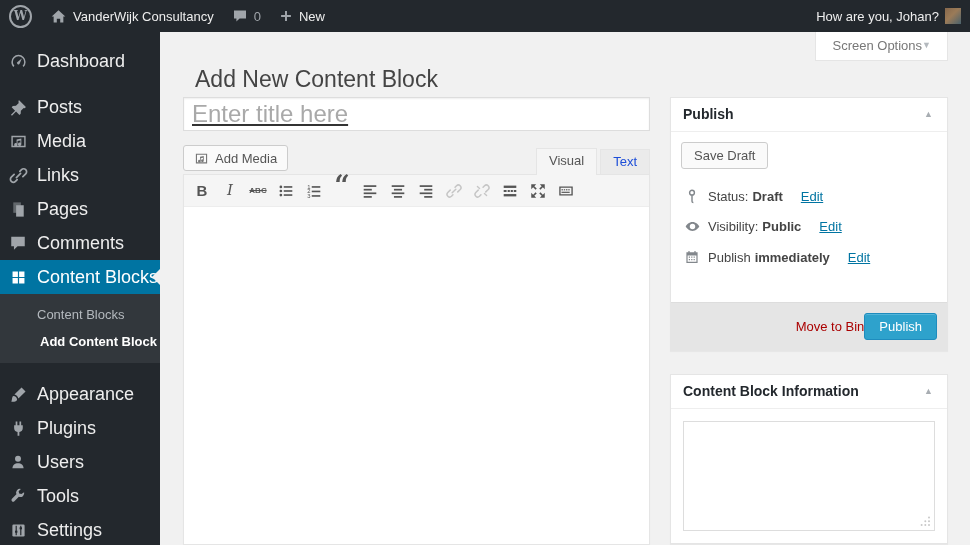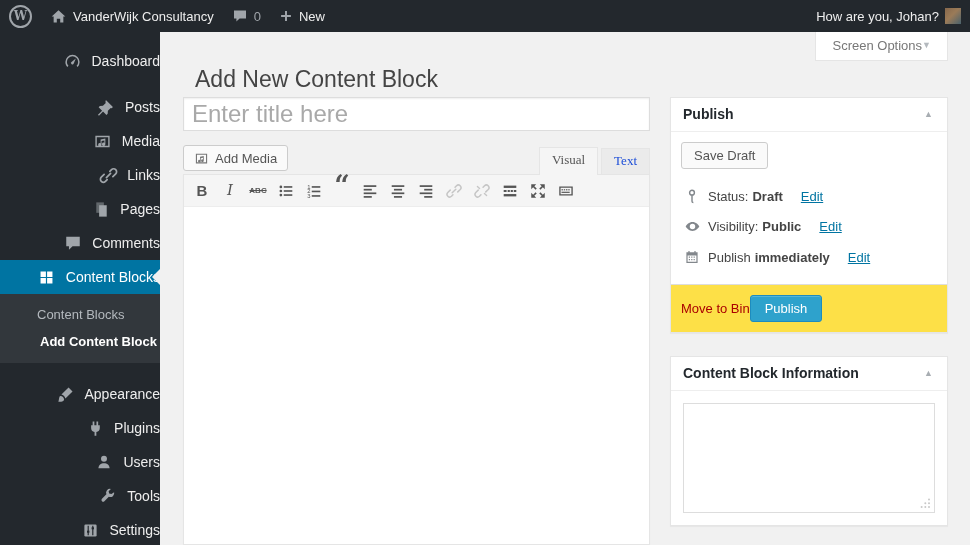--- a/index.html
+++ b/index.html
@@ -18,21 +18,21 @@
   .ab-icon{color:#a0a5aa;display:flex;align-items:center;}
   .wp-logo-circle{width:19px;height:19px;border:2px solid #a0a5aa;border-radius:50%;
     color:#a0a5aa;font-family:"DejaVu Serif",serif;font-weight:bold;font-size:12px;
     display:flex;align-items:center;justify-content:center;line-height:1;}
   .ab-count{color:#a0a5aa;}
   .avatar{width:16px;height:16px;flex:none;
     background:linear-gradient(135deg,#86684c 0%,#9b7b58 45%,#49616c 100%);}
 
   
   .sidebar{position:absolute;top:32px;left:0;width:160px;height:513px;background:#23282d;padding-top:12px;}
-  .menu-item{display:flex;align-items:center;height:34px;color:#eee;font-size:14px;cursor:pointer;position:relative;justify-content:flex-end;}
+  .menu-item{display:flex;align-items:center;height:34px;color:#eee;font-size:18px;cursor:pointer;position:relative;}
   .menu-icon{width:20px;height:20px;margin:0 9px 0 8px;color:#a0a5aa;flex:none;
     display:flex;align-items:center;justify-content:center;}
   .menu-item.current{background:#0074a2;color:#fff;}
   .menu-item.current .menu-icon{color:#fff;}
   .menu-item.current::after{content:"";position:absolute;right:0;top:50%;margin-top:-8px;
     border:8px solid transparent;border-right-color:#f1f1f1;}
   .menu-sep{height:12px;}
   .menu-sep2{height:14px;}
   .submenu{background:#32373c;padding:7px 0 8px;}
   .submenu-item{padding:7px 0 7px 37px;color:#b4b9be;font-size:13px;cursor:pointer;line-height:13px;}
@@ -42,27 +42,27 @@
   .content{position:absolute;left:160px;top:32px;width:810px;height:513px;}
   .screen-options{position:absolute;top:0;right:22px;background:#fff;border:1px solid #e5e5e5;border-top:none;
     color:#777;font-size:13px;padding:6px 16px 7px;display:flex;align-items:center;gap:0;cursor:pointer;}
   .so-caret{color:#b4b9be;font-size:9px;line-height:1;}
   .page-title{position:absolute;left:23px;top:21px;font-size:23px;font-weight:400;color:#444;line-height:29px;margin:12px;}
 
   
   .main-col{position:absolute;left:23px;top:65px;width:467px;bottom:0;display:flex;flex-direction:column;}
   .title-input{width:100%;height:34px;box-sizing:border-box;border:1px solid #ddd;background:#fff;
     box-shadow:inset 0 1px 2px rgba(0,0,0,.07);padding:3px 8px;font-size:24px;color:#333;outline:none;
-    font-family:"Liberation Sans","DejaVu Sans",sans-serif;}
+    font-family:"Liberation Sans","DejaVu Sans",sans-serif;text-decoration:underline;}
   .title-input::placeholder{color:#a9a9a9;opacity:1;}
   .editor-tools{height:30px;margin-top:13px;display:flex;align-items:flex-end;justify-content:space-between;position:relative;z-index:2;}
   .add-media-btn{display:flex;align-items:center;gap:6px;background:#fafafa;border:1px solid #ccc;border-radius:3px;
     color:#555;font-size:13px;height:26px;padding:0 10px;cursor:pointer;margin-bottom:3px;}
   .add-media-btn .ico{color:#777;}
-  .editor-tabs{display:flex;align-items:flex-end;font-family:Liberation Serif, serif;}
+  .editor-tabs{display:flex;align-items:flex-end;}
   .tab{padding:4px 12px 5px;font-size:13px;color:#1d4ed8;background:#ebebeb;border:1px solid #e5e5e5;border-bottom:none;
     cursor:pointer;margin-left:3px;}
   .tab.active{background:#f5f5f5;color:#555;position:relative;margin-bottom:-1px;padding-bottom:7px;}
   .editor-container{flex:1;border:1px solid #e5e5e5;background:#fff;display:flex;flex-direction:column;
     box-shadow:0 1px 1px rgba(0,0,0,.04);}
   .mce-toolbar{height:31px;background:#f5f5f5;border-bottom:1px solid #ededed;display:flex;align-items:center;
     padding:0 5px;gap:2px;}
   .mce-btn{width:26px;height:24px;display:flex;align-items:center;justify-content:center;color:#555;
     cursor:pointer;border-radius:2px;}
   .mce-btn.disabled{color:#c6c6c6;cursor:default;}
@@ -79,22 +79,22 @@
   .postbox-title{font-size:14px;font-weight:bold;color:#23282d;line-height:17px;}
   .toggle{color:#a8adb2;font-size:9px;line-height:1;cursor:pointer;padding:2px;}
   .save-row{padding:10px;}
   .btn-secondary{background:#fafafa;border:1px solid #ccc;border-radius:3px;color:#555;font-size:13px;
     padding:5px 12px;cursor:pointer;font-family:inherit;}
   .misc{padding:2px 0 12px;}
   .misc-row{display:flex;align-items:center;padding:7px 12px;font-size:13px;color:#444;}
   .misc-icon{color:#82878c;width:18px;display:flex;justify-content:center;margin-right:7px;flex:none;}
   .misc-row b{margin-left:4px;}
   .edit-link{color:#0074a2;text-decoration:underline;cursor:pointer;margin-left:18px;}
-  .publish-footer{background:#fde047;border-top:1px solid #ddd;padding:10px;display:flex;
-    justify-content:flex-start;align-items:center;}
+  .publish-footer{background:#e5e5e5;border-top:1px solid #ddd;padding:10px;display:flex;
+    justify-content:flex-end;align-items:center;margin-top:18px;}
   .move-bin{color:#a00;font-size:13px;cursor:pointer;}
   .btn-primary{background:#2ea2cc;border:1px solid #1e8cbe;border-radius:3px;color:#fff;font-size:13px;
     padding:5px 14px;cursor:pointer;box-shadow:inset 0 1px 0 rgba(120,200,230,.5);font-family:inherit;}
   .infobox{margin-top:23px;}
   .info-body{padding:12px;position:relative;}
   .info-textarea{width:100%;height:110px;box-sizing:border-box;border:1px solid #ddd;background:#fff;
     resize:none;outline:none;display:block;}
   .grip{position:absolute;right:16px;bottom:16px;pointer-events:none;}
 </style>
 </head>

